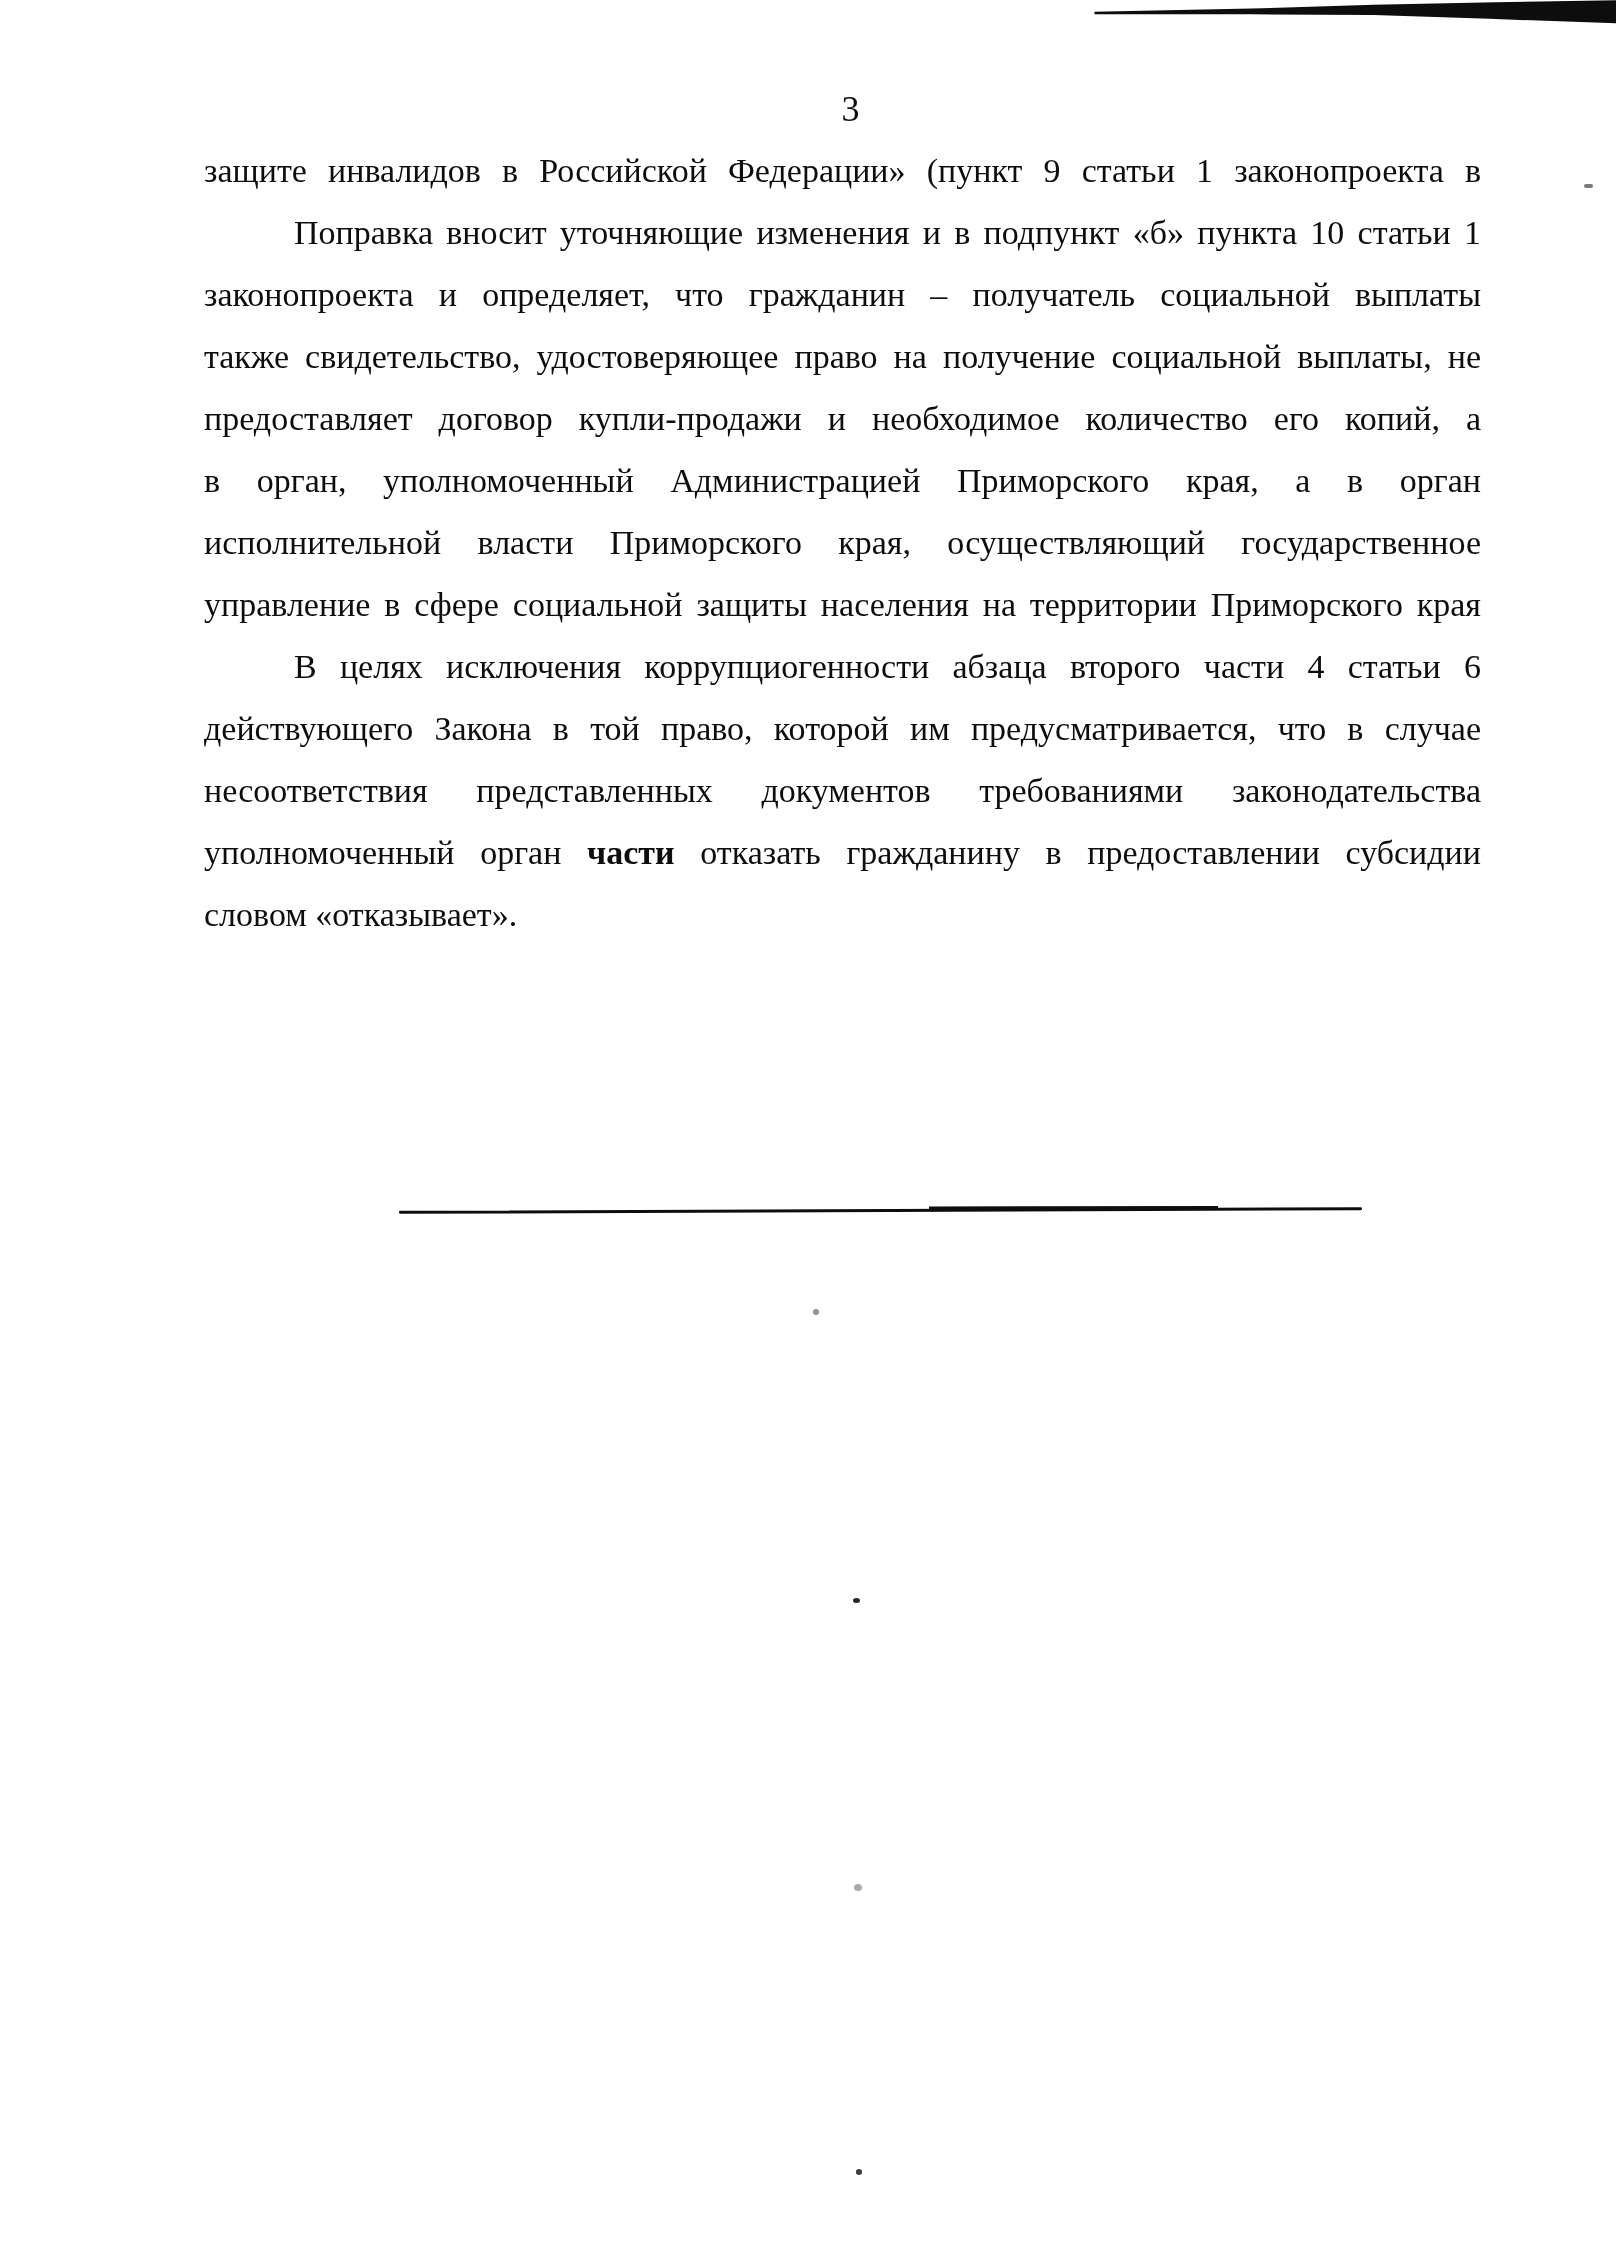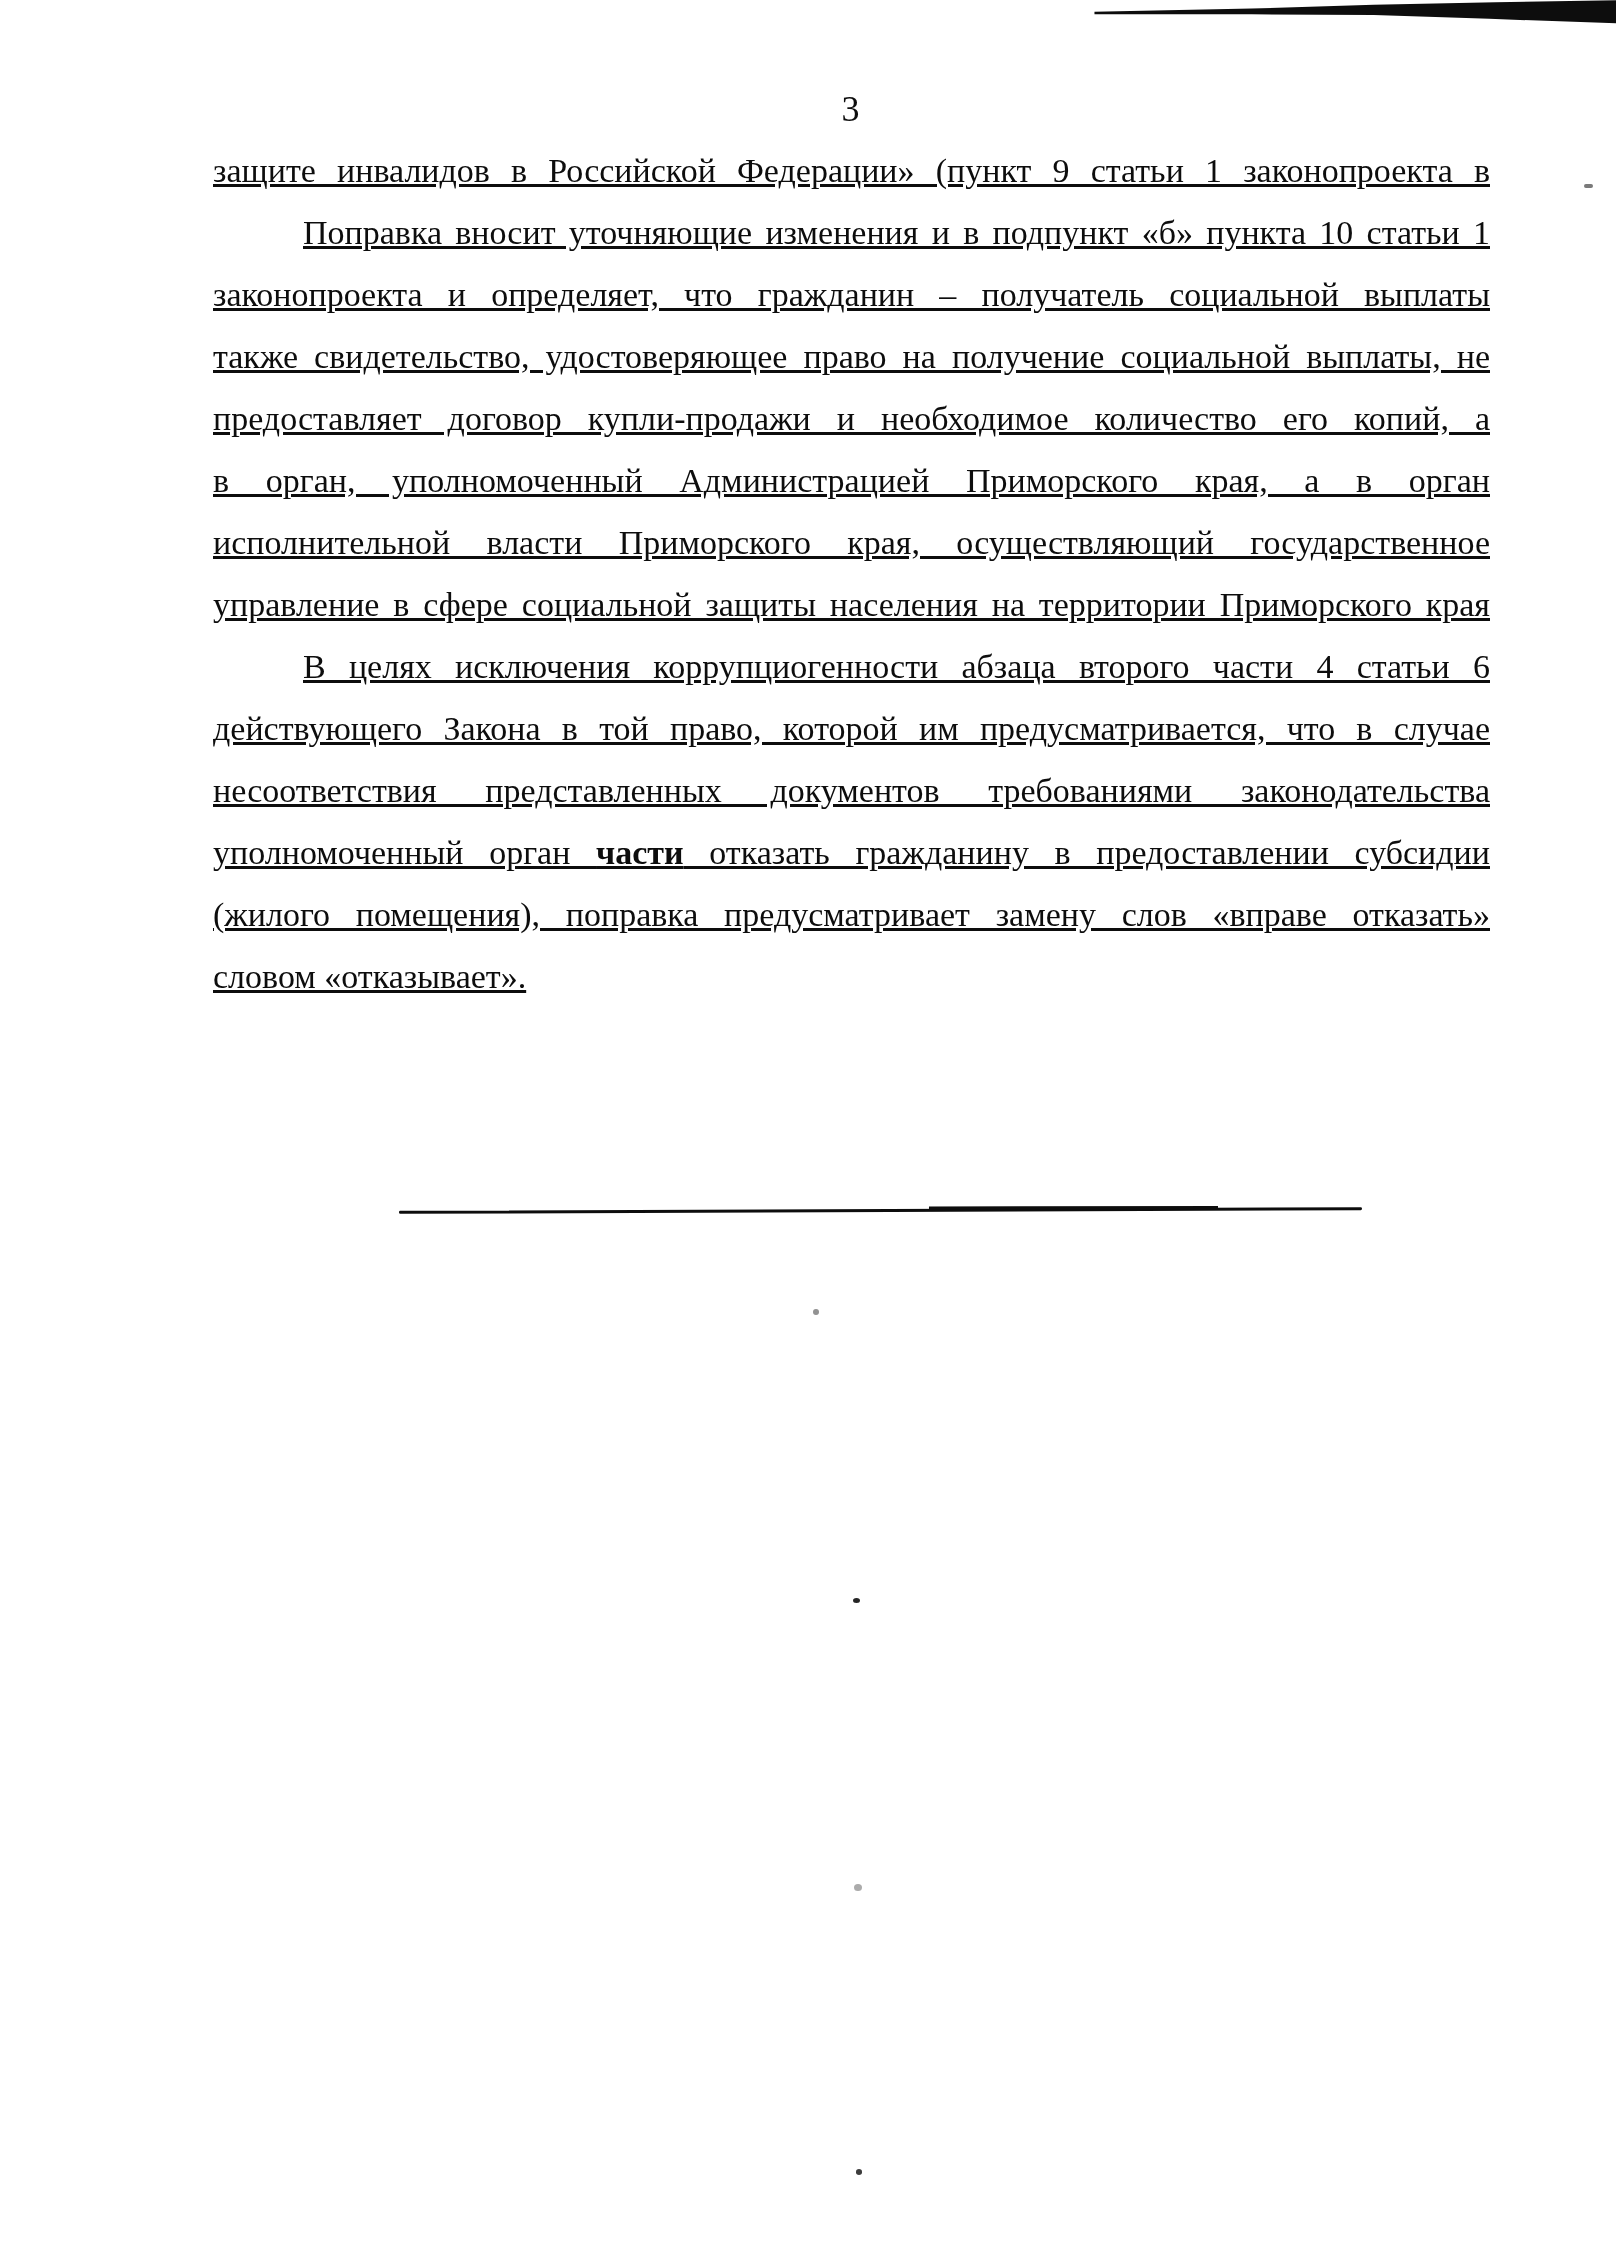--- a/index.html
+++ b/index.html
@@ -22,26 +22,25 @@
     left:212px;
     width:1277px;
     text-align:center;
     font-size:36px;
     line-height:45px;
     color:var(--ink);
   }
   .textblock{
     position:absolute;
     top:140px;
-    left:213px;
+    left:204px;
     width:1277px;
     font-size:34px;
     line-height:62px;
     color:var(--ink);
-    text-decoration:underline;
   }
   .line{
     text-align:justify;
     text-align-last:justify;
     height:62px;
     white-space:normal;
   }
   .line.lastline{
     text-align-last:left;
   }
@@ -114,21 +113,20 @@
       <div class="line">в орган, уполномоченный Администрацией Приморского края, а в орган</div>
       <div class="line">исполнительной власти Приморского края, осуществляющий государственное</div>
       <div class="line">управление в сфере социальной защиты населения на территории Приморского края</div>
     </div>
 
     <div>
       <div class="line indent">В целях исключения коррупциогенности абзаца второго части 4 статьи 6</div>
       <div class="line">действующего Закона в той право, которой им предусматривается, что в случае</div>
       <div class="line">несоответствия представленных документов требованиями законодательства</div>
       <div class="line"><span>уполномоченный орган </span><b>части</b><span> отказать гражданину в предоставлении субсидии</span></div>
-      <div class="line">(жилого помещения), поправка предусматривает замену слов «вправе отказать»</div>
       <div class="line lastline">словом «отказывает».</div>
     </div>
 
   </div>
 
   <div class="hand-rule"></div>
 
   <div class="speck s1"></div>
   <div class="speck s2"></div>
   <div class="speck s3"></div>

